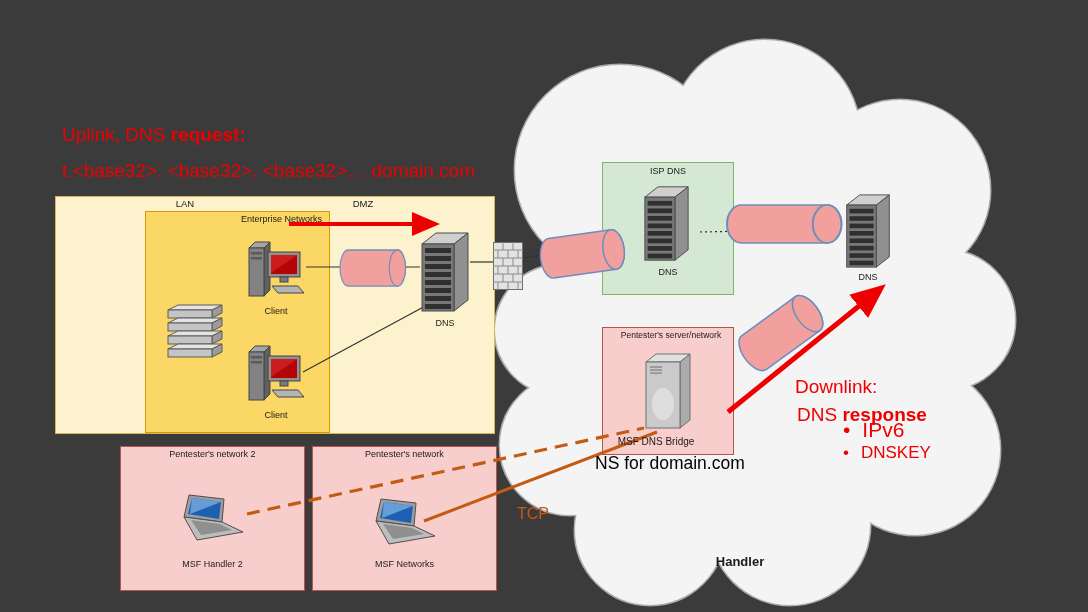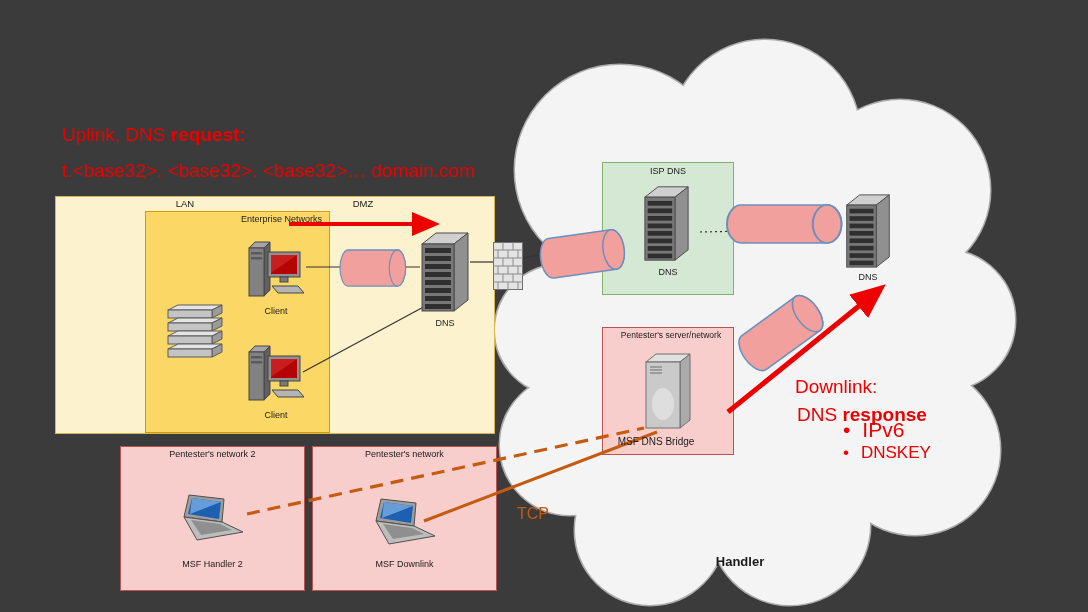--- a/index.html
+++ b/index.html
@@ -231,27 +231,28 @@
   <div class="label center" id="l-ent">Enterprise Networks</div>
   <div class="label center" id="l-c1">Client</div>
   <div class="label center" id="l-c2">Client</div>
   <div class="label center" id="l-dns1">DNS</div>
   <div class="label center" id="l-ispt">ISP DNS</div>
   <div class="label center" id="l-dns2">DNS</div>
   <div class="label center" id="l-dns3">DNS</div>
   <div class="label center" id="l-psrvt">Pentester's server/network</div>
   <div class="label center" id="l-bridge">MSF DNS Bridge</div>
 
+  <div class="label" id="l-ns">NS for domain.com</div>
 
   <div class="label red big" id="l-dl1">Downlink:</div>
   <div class="label red big" id="l-dl2"><span>DNS </span><b>response</b></div>
   <div class="label red" id="l-b1"><span class="dot">•</span><span>IPv6</span></div>
   <div class="label red" id="l-b2"><span class="dot">•</span><span>DNSKEY</span></div>
 
   <div class="label center" id="l-inet">Handler</div>
 
   <div class="label center" id="l-pn2t">Pentester's network 2</div>
   <div class="label center" id="l-pn1t">Pentester's network</div>
   <div class="label center" id="l-h2">MSF Handler 2</div>
-  <div class="label center" id="l-h1">MSF Downlink</div>
+  <div class="label center" id="l-h1">MSF Networks</div>
 
   <div class="label orange-text" id="l-tcp">TCP</div>
 </div>
 
 </body></html>

